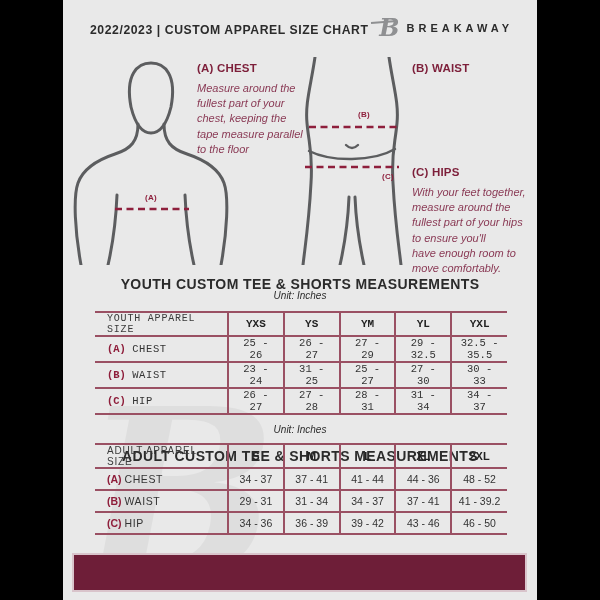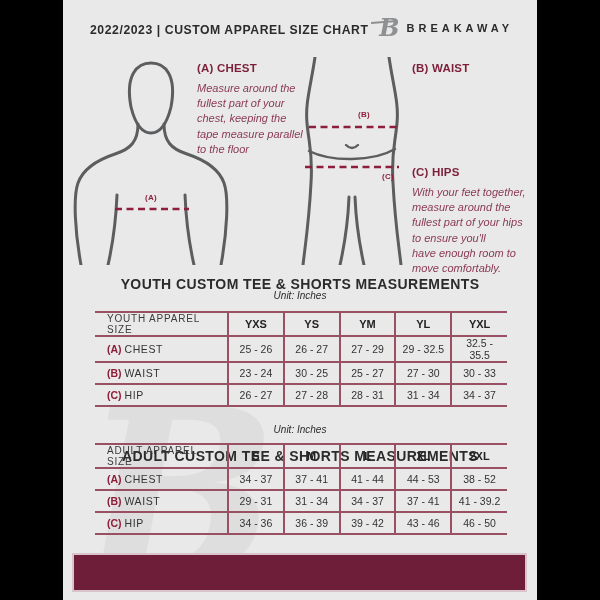--- a/index.html
+++ b/index.html
@@ -111,21 +111,21 @@
 
     <div class="txt-block" style="left:349px; top:166px; width:118px;">
       <div class="sec-head">(C) HIPS</div>
       <div class="sec-body">With your feet together, measure around the fullest part of your hips to ensure you'll
 have enough room to move comfortably.</div>
     </div>
 
     <div class="tbl-title" style="top:276px;">YOUTH CUSTOM TEE &amp; SHORTS MEASUREMENTS</div>
     <div class="tbl-unit" style="top:290px;">Unit: Inches</div>
 
-    <table class="size" style="top:311px;">
+    <table class="size" style="top:311px;font-family:Liberation Mono, monospace;">
       <colgroup>
           <col class="c0">
           <col>
           <col>
           <col>
           <col>
           <col>
         </colgroup>
       <tbody>
           <tr>
@@ -140,21 +140,21 @@
         <td><span class="key">(A)</span> <span class="rowlbl">CHEST</span></td>
         <td>25 - 26</td>
         <td>26 - 27</td>
         <td>27 - 29</td>
         <td>29 - 32.5</td>
         <td>32.5 - 35.5</td>
       </tr>
       <tr>
         <td><span class="key">(B)</span> <span class="rowlbl">WAIST</span></td>
         <td>23 - 24</td>
-        <td>30 - 25</td>
+        <td>31 - 25</td>
         <td>25 - 27</td>
         <td>27 - 30</td>
         <td>30 - 33</td>
       </tr>
       <tr>
         <td><span class="key">(C)</span> <span class="rowlbl">HIP</span></td>
         <td>26 - 27</td>
         <td>27 - 28</td>
         <td>28 - 31</td>
         <td>31 - 34</td>
@@ -182,22 +182,22 @@
         <th class="szh">M</th>
         <th class="szh">L</th>
         <th class="szh">XL</th>
         <th class="szh">2XL</th>
       </tr>
       <tr>
         <td><span class="key">(A)</span> <span class="rowlbl">CHEST</span></td>
         <td>34 - 37</td>
         <td>37 - 41</td>
         <td>41 - 44</td>
-        <td>44 - 53</td>
-        <td>38 - 52</td>
+        <td>44 - 36</td>
+        <td>48 - 52</td>
       </tr>
       <tr>
         <td><span class="key">(B)</span> <span class="rowlbl">WAIST</span></td>
         <td>29 - 31</td>
         <td>31 - 34</td>
         <td>34 - 37</td>
         <td>37 - 41</td>
         <td>41 - 39.2</td>
       </tr>
       <tr>

